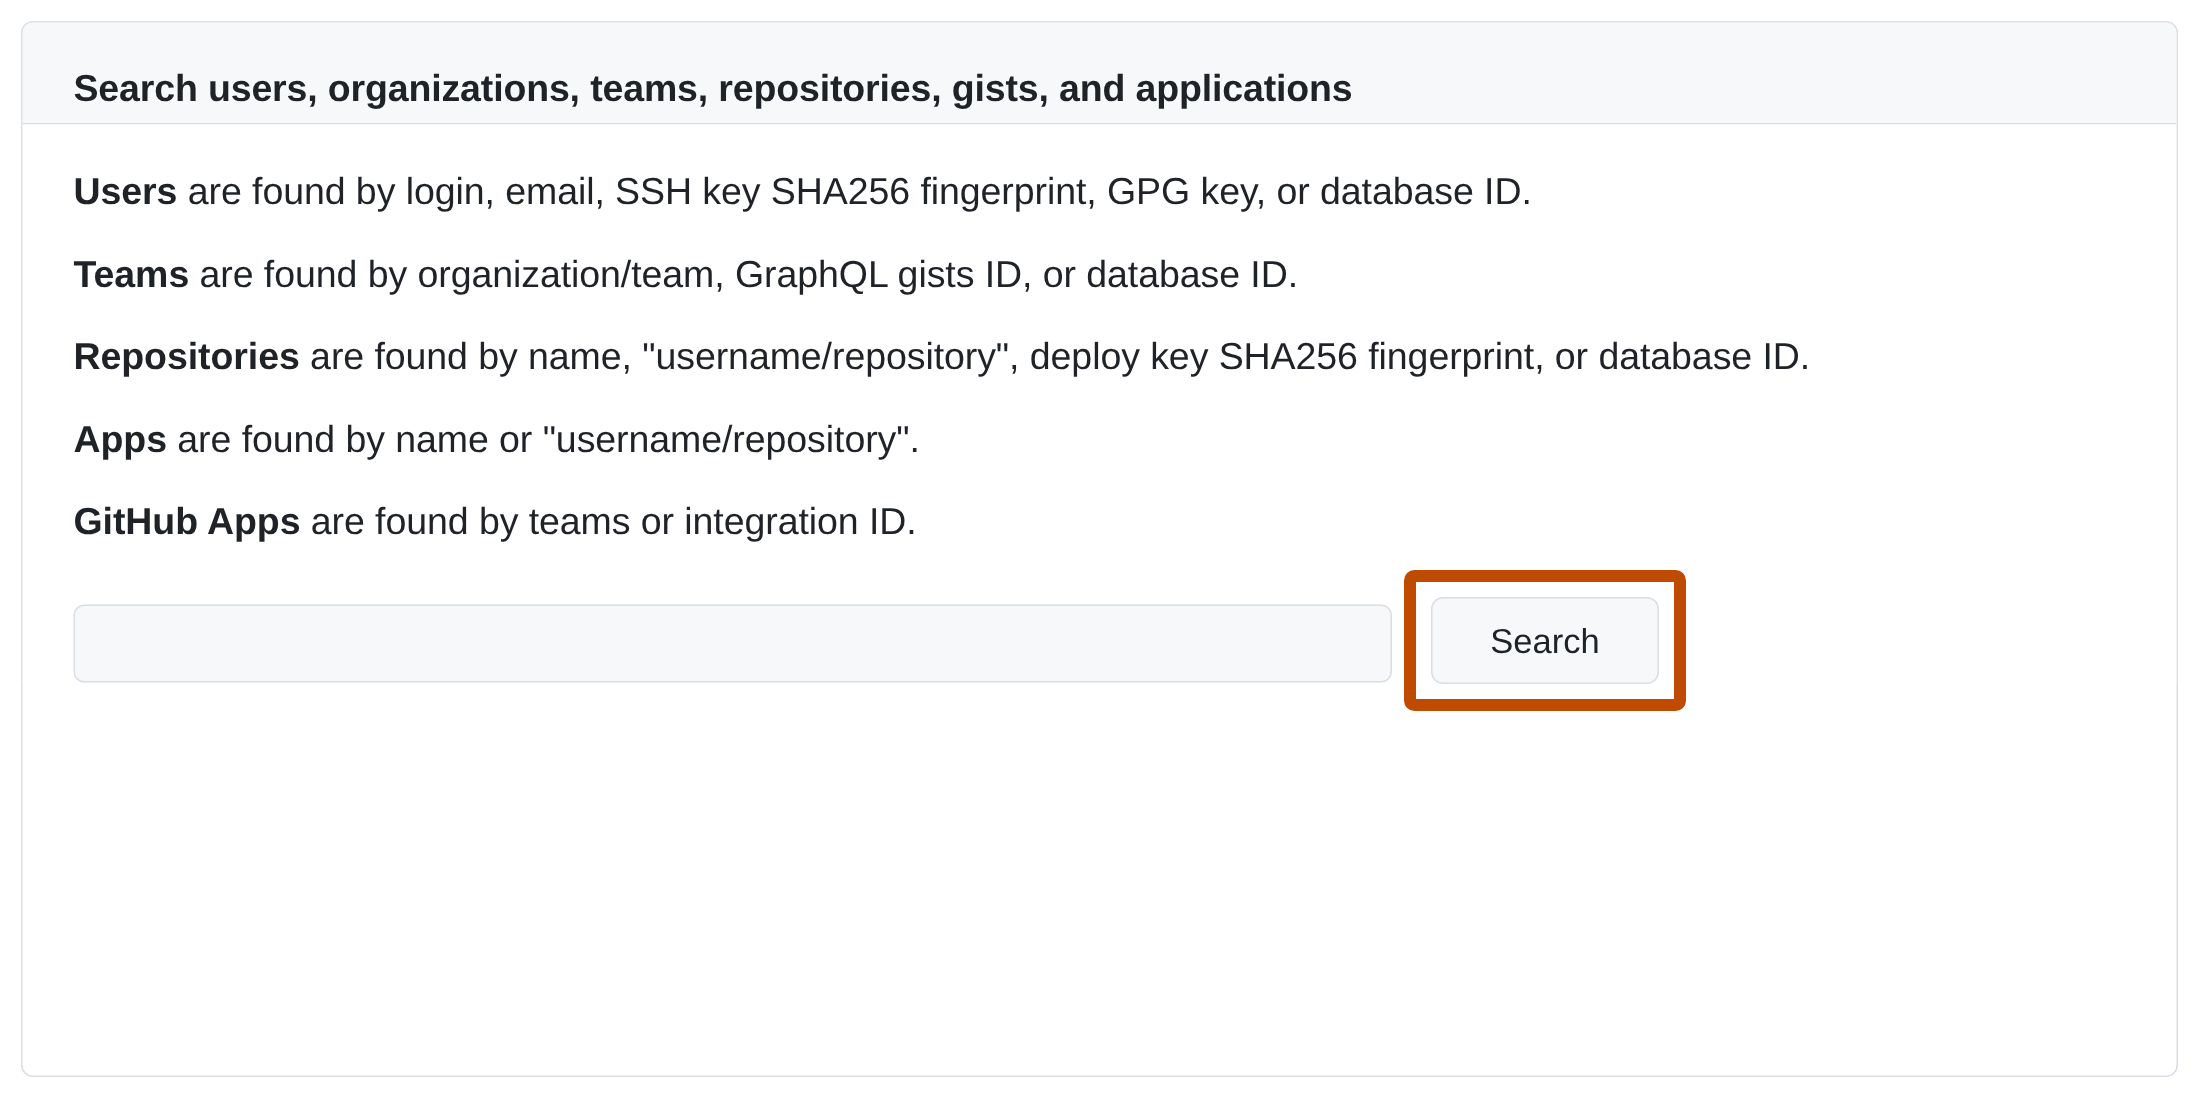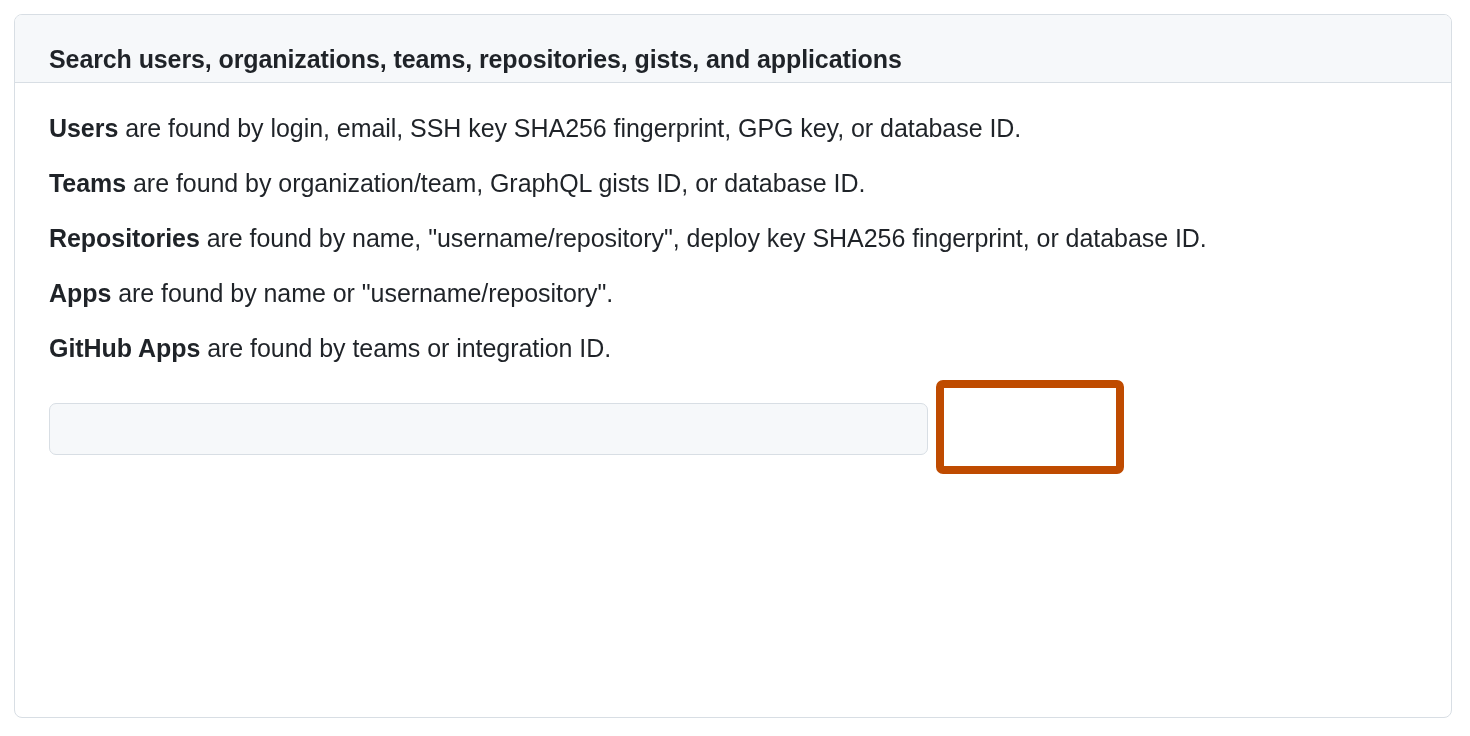--- a/index.html
+++ b/index.html
@@ -166,17 +166,18 @@
         <span class="term">GitHub Apps</span><span> are found by teams or integration ID.</span>
       </div>
 
 
 
       <div class="search-row">
         <input class="search-input" type="text" placeholder="" style="">
 
         <div class="annot-box"></div>
 
+        <button class="search-button">Search</button>
       </div>
 
     </div>
   </div>
 </div>
 
 </body></html>

